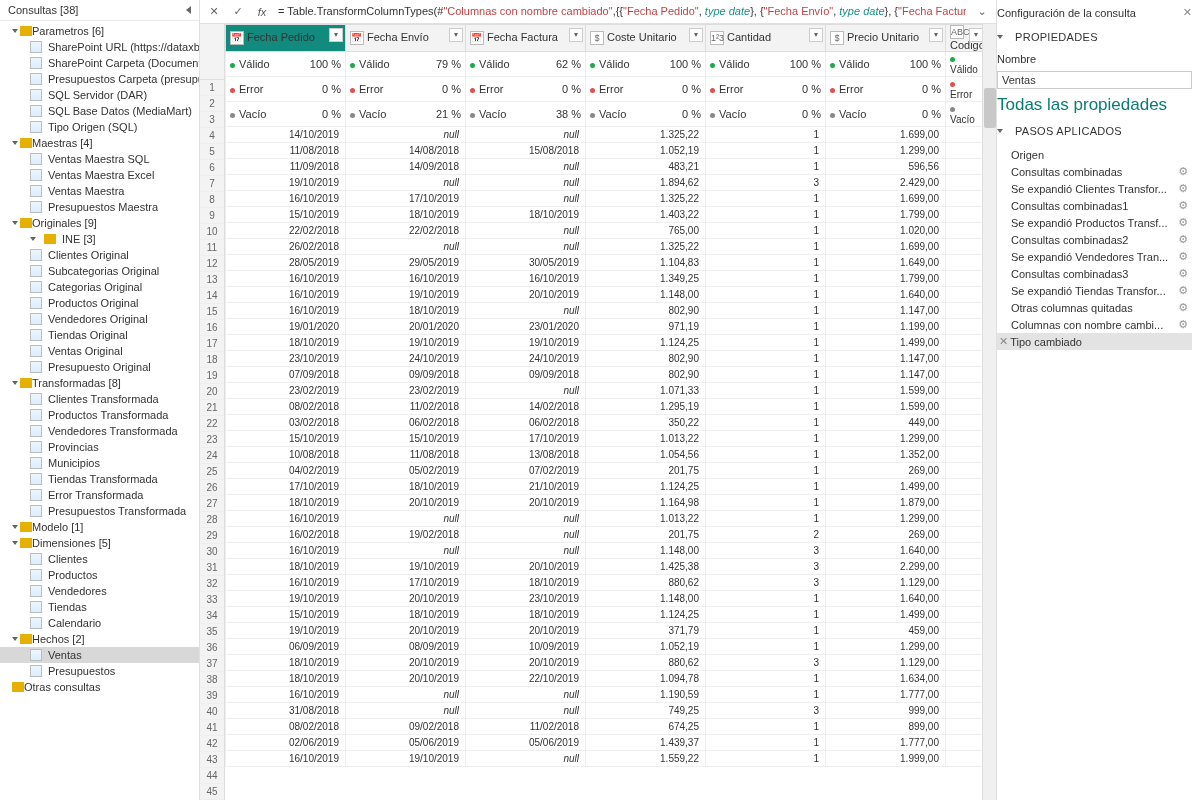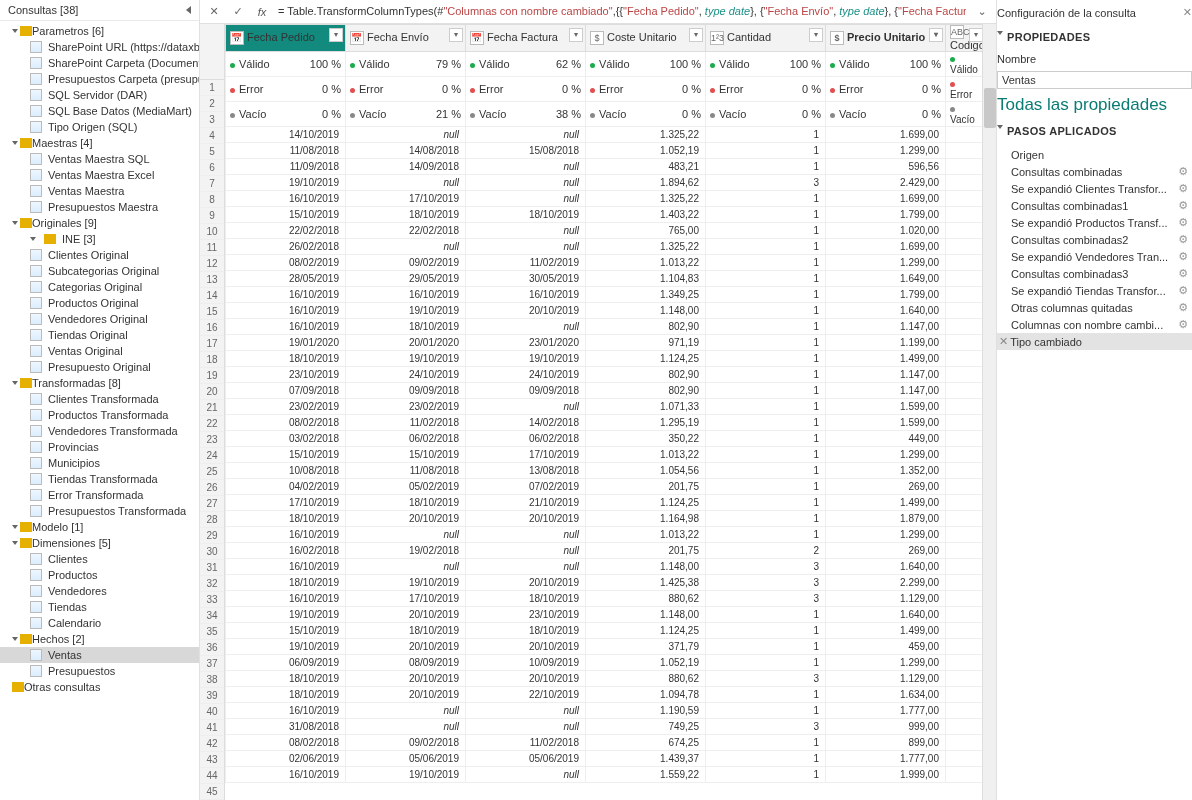--- a/index.html
+++ b/index.html
@@ -37,21 +37,21 @@
 .qdot{display:inline-block;width:5px;height:5px;border-radius:50%;margin-right:4px}
 .g{background:#1bab4b}.r{background:#e05050}.gy{background:#888}
 .qr-pair{display:flex;justify-content:space-between}
 tbody td{border:1px solid #eee;height:16px;padding:0 6px;font-size:10px;white-space:nowrap;overflow:hidden}
 .ra{text-align:right}
 .it{font-style:italic}
 .scrollbar{width:14px;background:#f0f0f0;border-left:1px solid #ddd;position:relative}
 .thumb{position:absolute;top:64px;width:12px;left:1px;height:40px;background:#c8c8c8;border-radius:2px}
 .right{width:196px;border-left:1px solid #e0e0e0;background:#fff;padding:4px 0;display:flex;flex-direction:column;gap:6px}
 .right-header{display:flex;justify-content:space-between;align-items:center;color:#444;padding:2px 0}
-.sec-title{font-weight:700;color:#444;font-size:10px;letter-spacing:0.3px;padding:4px 0;display:flex;gap:4px}
+.sec-title{font-weight:400;color:#444;font-size:10px;letter-spacing:0.3px;padding:4px 0;display:flex;align-items:center;gap:12px}
 .name-input{width:100%;border:1px solid #ccc;padding:2px 4px;font-size:11px}
 .link{color:#0a7c74;cursor:pointer;font-size:17px}
 .steps{display:flex;flex-direction:column}
 .step{display:flex;justify-content:space-between;align-items:center;padding:2px 4px 2px 14px;font-size:11px;color:#444;white-space:nowrap;overflow:hidden;text-overflow:ellipsis;cursor:pointer}
 .step.sel{background:#e3e3e3}
 .gear{color:#999;font-size:11px}
 .chevL{display:inline-block;width:0;height:0;border-right:5px solid #666;border-top:4px solid transparent;border-bottom:4px solid transparent}
 .caret{display:inline-block;width:0;height:0;border-top:4px solid #666;border-left:3px solid transparent;border-right:3px solid transparent}
 .x-ico{color:#888}
 </style>
@@ -304,21 +304,21 @@
       </div>
     <div class="table-wrap">
       <table id="tbl">
         <thead>
           <tr id="hdr">
               <th class="sel-col" style="width: 120px;"><span class="col-ico">📅</span><span>Fecha Pedido</span><span class="dd">▾</span></th>
               <th style="width: 120px;"><span class="col-ico">📅</span><span>Fecha Envío</span><span class="dd">▾</span></th>
               <th style="width: 120px;"><span class="col-ico">📅</span><span>Fecha Factura</span><span class="dd">▾</span></th>
               <th style="width: 120px;"><span class="col-ico">$</span><span>Coste Unitario</span><span class="dd">▾</span></th>
               <th style="width: 120px;"><span class="col-ico">1²3</span><span>Cantidad</span><span class="dd">▾</span></th>
-              <th style="width: 120px; font-weight: bold;"><span class="col-ico">$</span><span>Precio Unitario</span><span class="dd">▾</span></th>
+              <th style="width: 120px;"><span class="col-ico">$</span><span>Precio Unitario</span><span class="dd">▾</span></th>
               <th style="width: 40px;"><span class="col-ico">ABC</span><span>Codigo</span><span class="dd">▾</span></th>
             </tr>
           <tr id="q1" class="quality-row">
               <td>
                 <div class="qr-pair">
                   <span><span class="qdot g"></span>Válido</span>
                   <span>100 %</span>
                 </div>
               </td>
               <td>
@@ -496,29 +496,20 @@
               <td class="ra">1.020,00</td>
               <td></td>
             </tr>
             <tr>
               <td class="ra">26/02/2018</td>
               <td class="ra it">null</td>
               <td class="ra it">null</td>
               <td class="ra">1.325,22</td>
               <td class="ra">1</td>
               <td class="ra">1.699,00</td>
-              <td></td>
-            </tr>
-            <tr>
-              <td class="ra">08/02/2019</td>
-              <td class="ra">09/02/2019</td>
-              <td class="ra">11/02/2019</td>
-              <td class="ra">1.013,22</td>
-              <td class="ra">1</td>
-              <td class="ra">1.299,00</td>
               <td></td>
             </tr>
             <tr>
               <td class="ra">28/05/2019</td>
               <td class="ra">29/05/2019</td>
               <td class="ra">30/05/2019</td>
               <td class="ra">1.104,83</td>
               <td class="ra">1</td>
               <td class="ra">1.649,00</td>
               <td></td>

